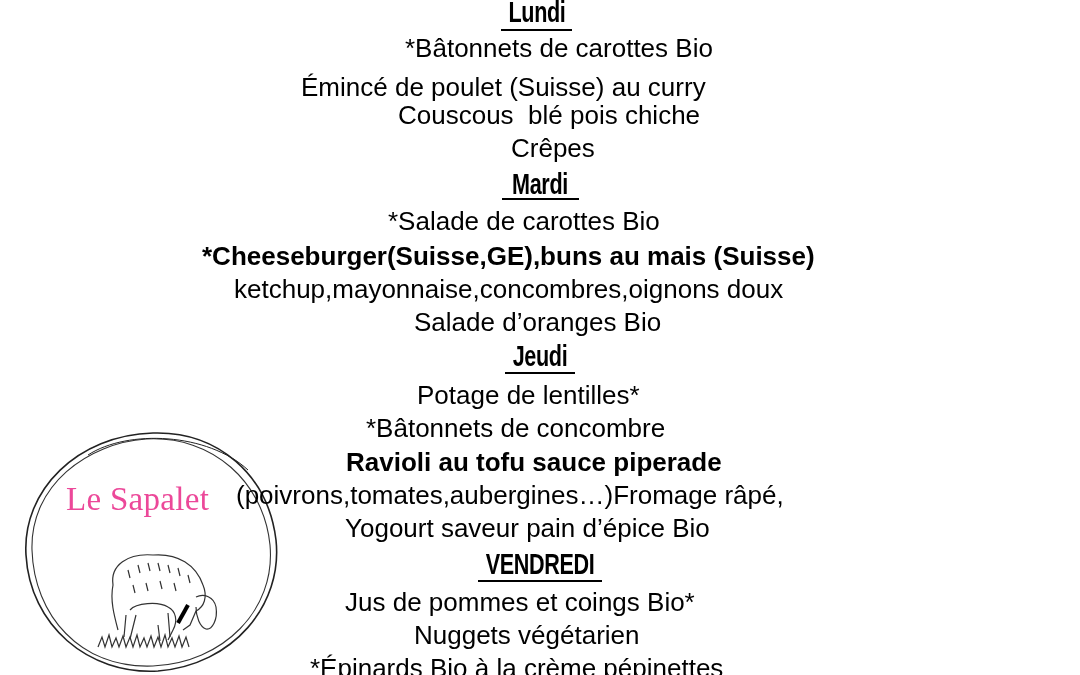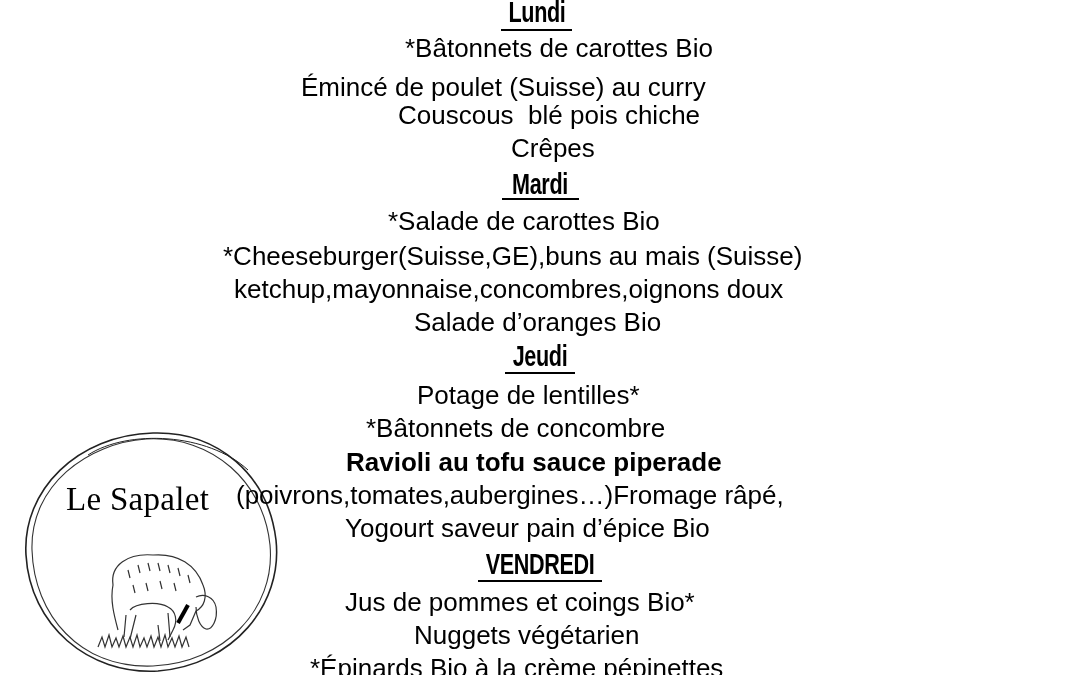--- a/index.html
+++ b/index.html
@@ -51,21 +51,21 @@
       position: absolute;
       left: 0; top: 0;
     }
     .logo-title {
       position: absolute;
       left: 48px;
       top: 56px;
       font-family: "Liberation Serif", serif;
       font-size: 33px;
       line-height: 36px;
-      color: #000000;
+      color: #ec4899;
       white-space: pre;
       letter-spacing: 0.3px;
     }
     .logo-subtitle {
       position: absolute;
       left: 54px;
       top: 97px;
       font-family: "DejaVu Serif", serif;
       font-style: italic;
       font-size: 15px;
@@ -105,21 +105,21 @@
   <div class="line" style="left:405px; top:33px;">*Bâtonnets de carottes Bio</div>
   <div class="line" style="left:301px; top:66px;margin-top:6px;">Émincé de poulet (Suisse) au curry</div>
   <div class="line" style="left:350px; top:100px;margin-left:48px;">Couscous  blé pois chiche</div>
   <div class="line" style="left:511px; top:133px;">Crêpes</div>
 </div>
 
 <div>
   <div class="day" style="left:490px; top:168px; width:100px;">Mardi</div>
   <div class="day-underline" style="left:502px; top:198px; width:77px;"></div>
   <div class="line" style="left:388px; top:206px;">*Salade de carottes Bio</div>
-  <div class="line" style="left:223px; top:241px;">*Cheeseburger(Suisse,GE),buns au mais (Suisse)</div>
+  <div class="line" style="left:202px; top:241px;font-weight:bold;">*Cheeseburger(Suisse,GE),buns au mais (Suisse)</div>
   <div class="line" style="left:234px; top:274px;">ketchup,mayonnaise,concombres,oignons doux</div>
   <div class="line" style="left:414px; top:307px;">Salade d’oranges Bio</div>
 </div>
 
 <div>
   <div class="day" style="left:490px; top:340px; width:100px;">Jeudi</div>
   <div class="day-underline" style="left:505px; top:372px; width:70px;"></div>
   <div class="line" style="left:417px; top:380px;">Potage de lentilles*</div>
   <div class="line" style="left:366px; top:413px;">*Bâtonnets de concombre</div>
   <div class="line" style="left:346px; top:447px;font-weight:bold;">Ravioli au tofu sauce piperade</div>

